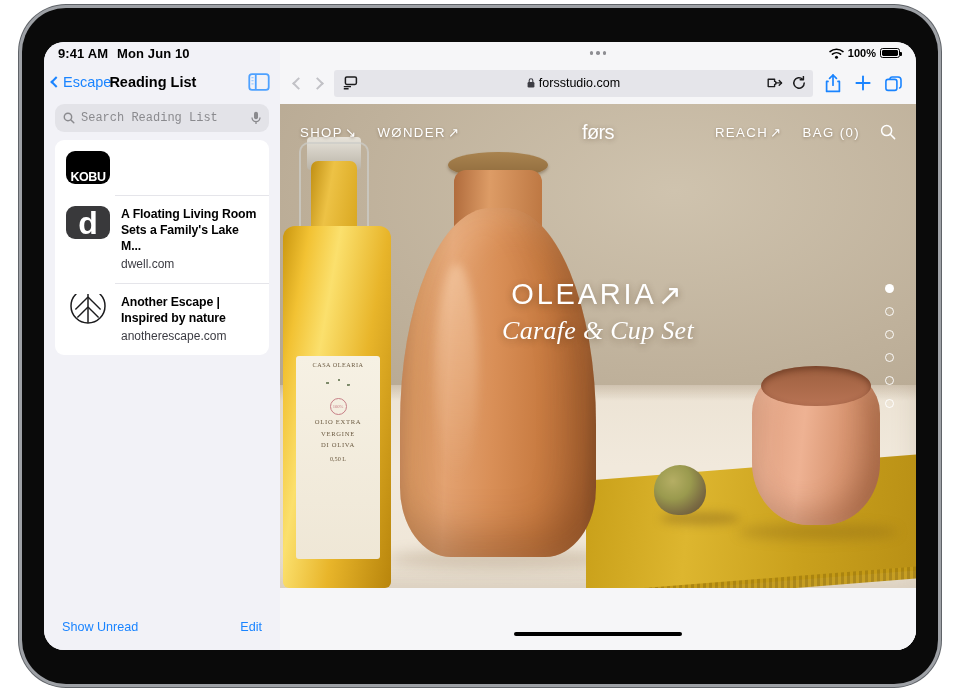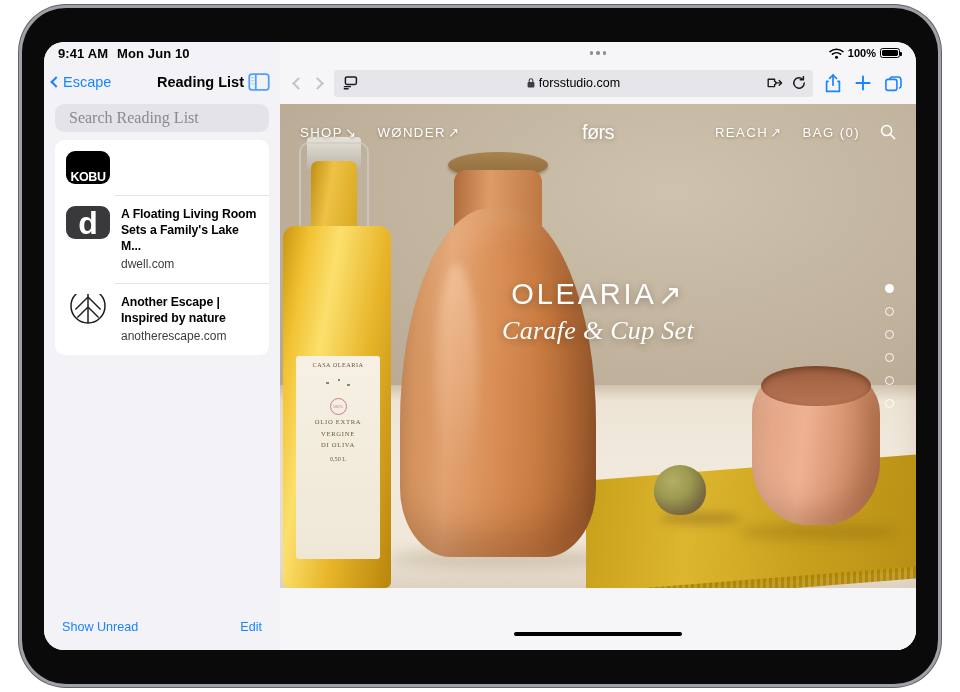--- a/index.html
+++ b/index.html
@@ -53,37 +53,37 @@
     color:#1a84ff; font-size:14.5px; cursor:pointer;
   }
   .chev-left {
     width:8px; height:8px;
     border-left:2.1px solid #1a84ff;
     border-bottom:2.1px solid #1a84ff;
     transform:rotate(45deg);
     margin-right:1px;
   }
   .sb-title {
-    flex:1; text-align:right;
+    flex:1; text-align:left;
     font-size:14.5px; font-weight:bold; color:#000;
     margin-left:-6px;
   }
   .sidebar-toggle { width:22px; height:18px; cursor:pointer; display:block; }
 
   .search-wrap { padding:4px 11px 8px 11px; }
   .search-field {
     height:28px; border-radius:9px;
     background:#e3e3e8;
     display:flex; align-items:center; gap:6px;
     padding:0 8px;
   }
   .search-field input {
     flex:1; border:none; outline:none; background:transparent;
-    font-family:Liberation Serif, serif;
-    font-size:16px; color:#737373;
+    font-family:Liberation Mono, monospace;
+    font-size:12px; color:#737373;
   }
   .search-field input::placeholder { color:#8a8a8e; }
 
   .rl-card {
     margin:0 11px; background:#fff;
     border-radius:9px; overflow:hidden;
   }
   .rl-item {
     display:flex; gap:11px; padding:11px 10px 11px 11px;
     cursor:pointer; position:relative;

